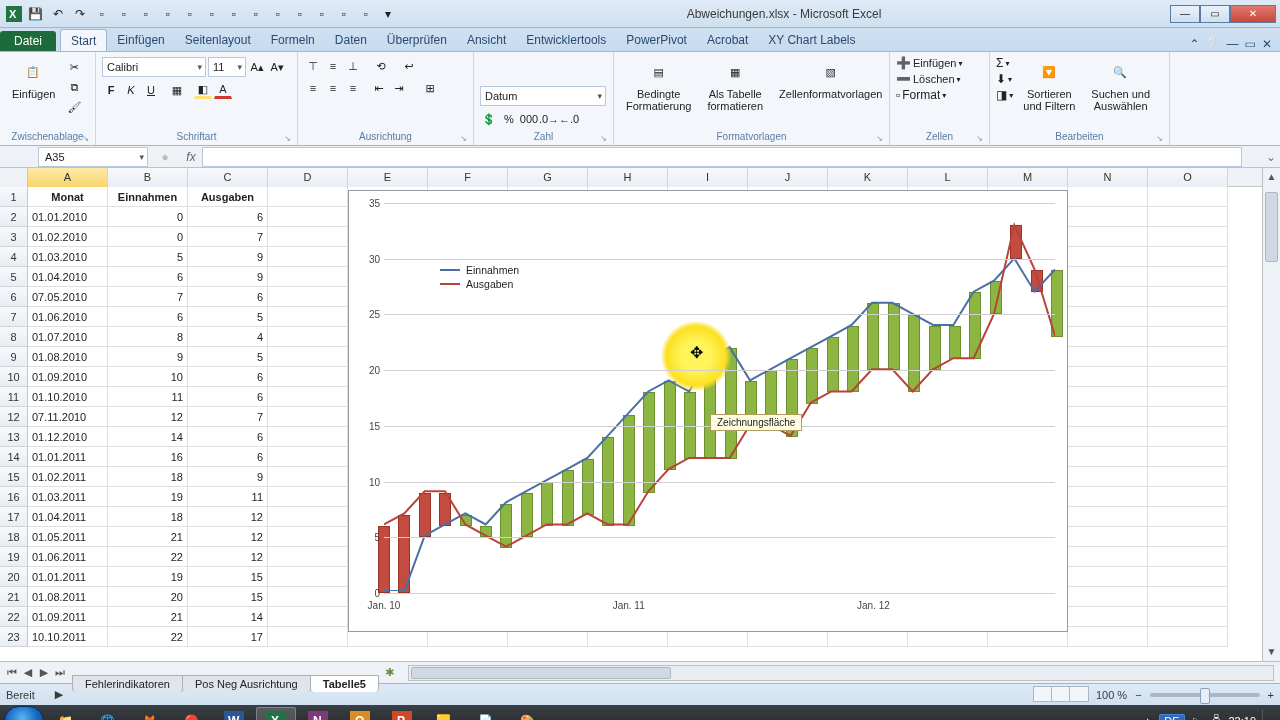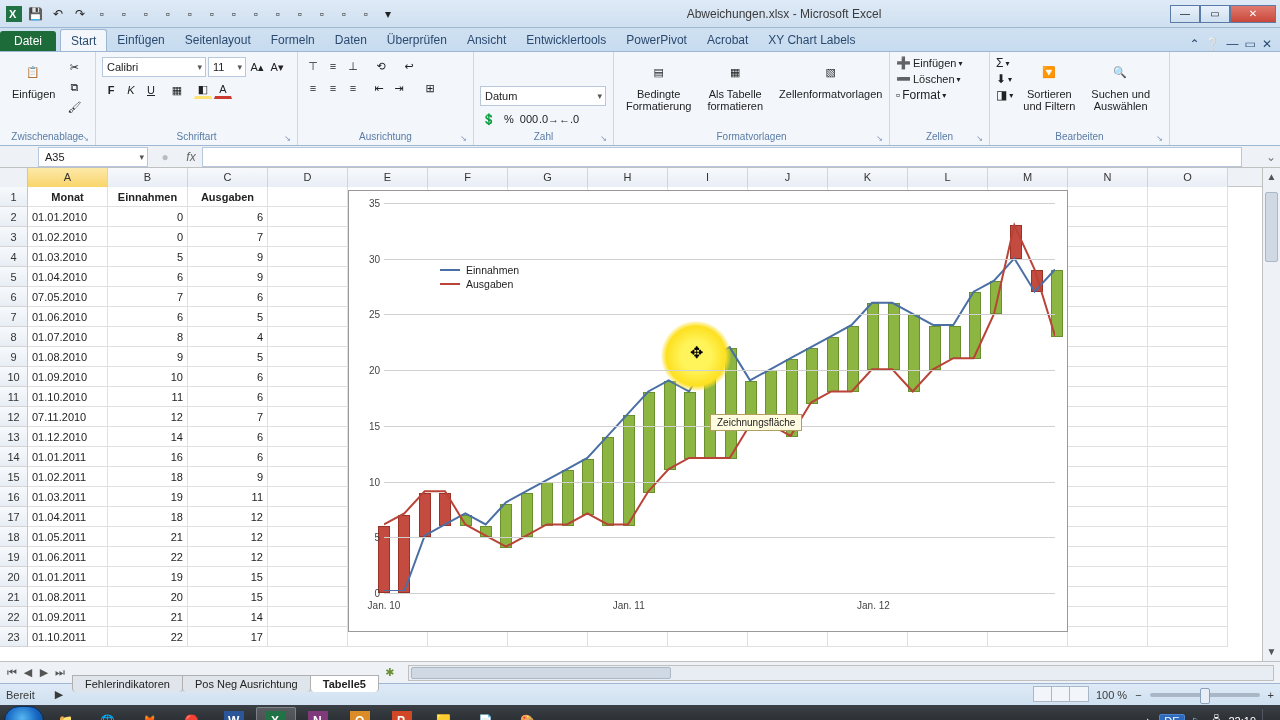--- a/index.html
+++ b/index.html
@@ -725,21 +725,21 @@
         <div class="cell"></div>
         <div class="cell"></div>
         <div class="cell"></div>
         <div class="cell"></div>
         <div class="cell"></div>
         <div class="cell"></div>
         <div class="cell"></div>
       </div>
       <div class="gridrow">
         <div class="rowhead">23</div>
-        <div class="cell l">01.10.2011</div>
+        <div class="cell l">10.10.2011</div>
         <div class="cell r">22</div>
         <div class="cell r">17</div>
         <div class="cell"></div>
         <div class="cell"></div>
         <div class="cell"></div>
         <div class="cell"></div>
         <div class="cell"></div>
         <div class="cell"></div>
         <div class="cell"></div>
         <div class="cell"></div>

